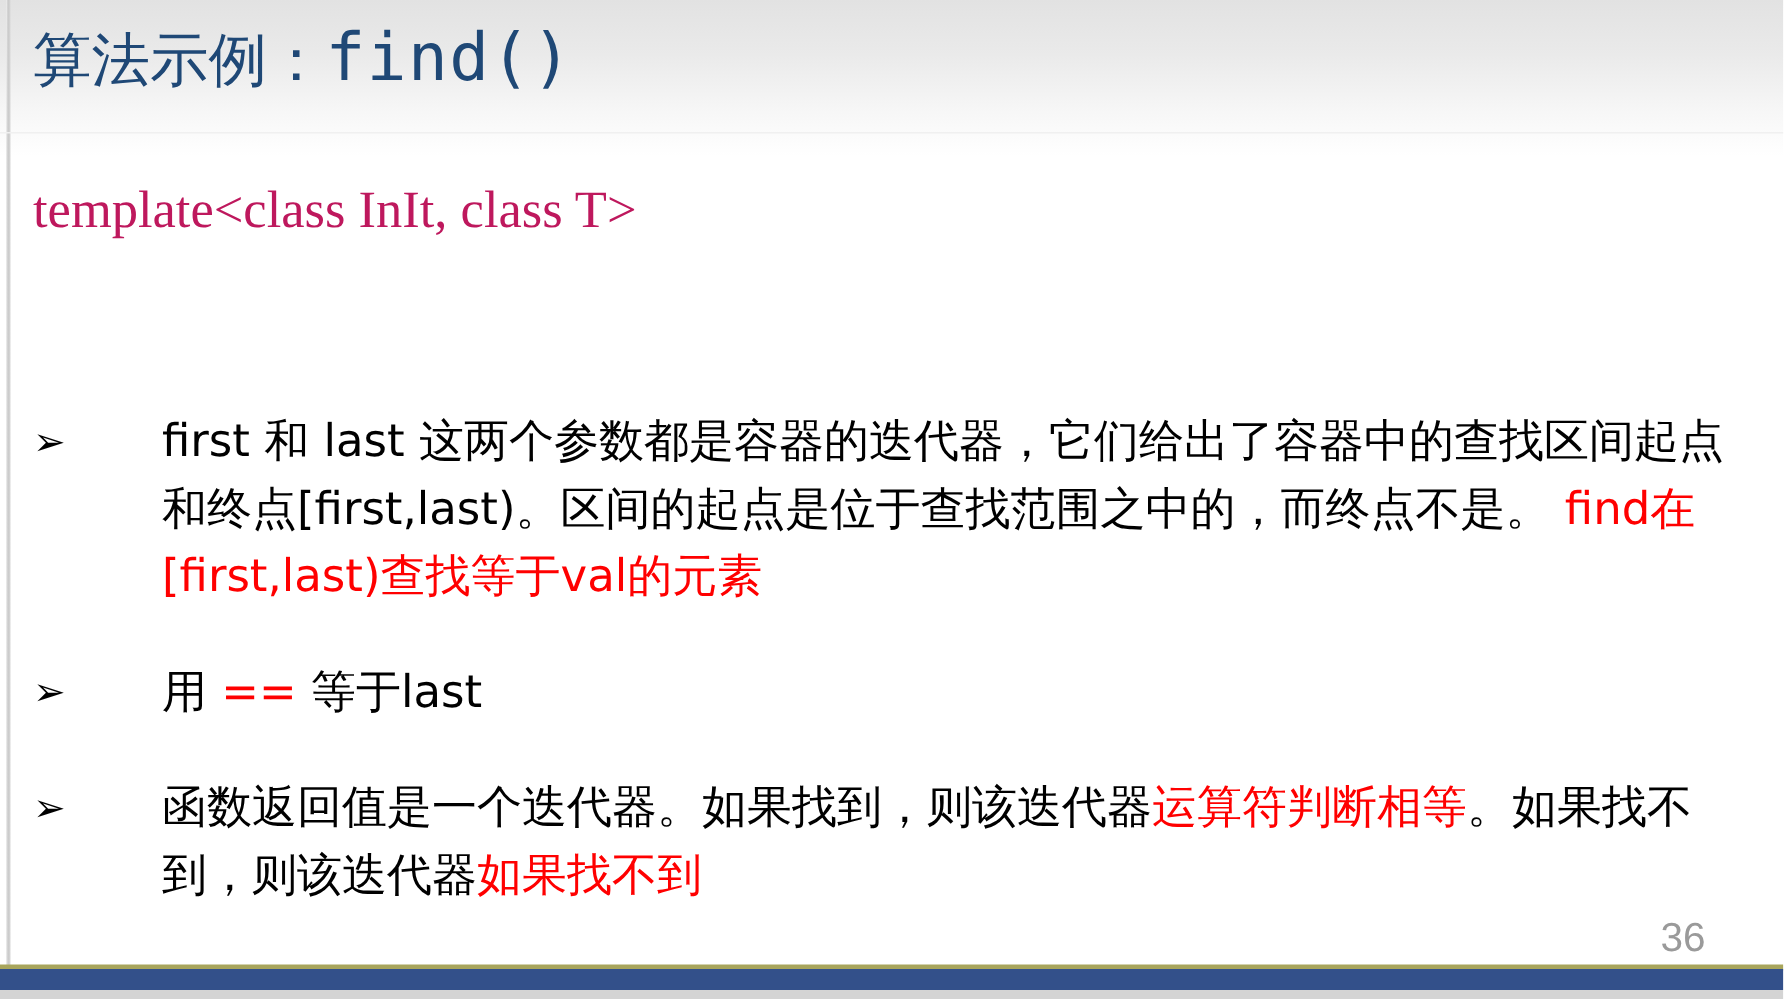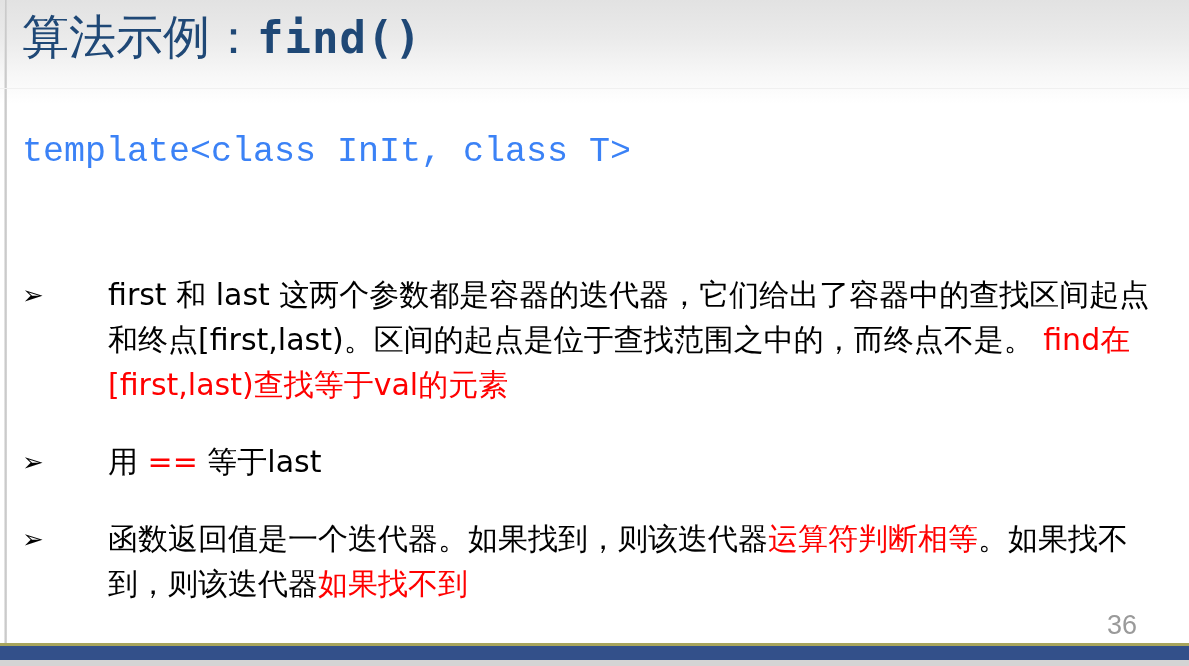--- a/index.html
+++ b/index.html
@@ -55,36 +55,36 @@
     top: 2px;
     white-space: nowrap;
     color: #1f4876;
     font-size: 47px;
     line-height: 70px;
     letter-spacing: 0px;
   }
   .slide-title .t-cn {
     font-family: "DejaVu Sans", "Liberation Sans", sans-serif;
     font-weight: 400;
-    font-size: 47px;
+    font-size: 39px;
   }
   .slide-title .t-code {
     font-family: "DejaVu Sans Mono", "Liberation Mono", monospace;
-    font-weight: 700;
+    font-weight: 400;
     font-size: 44px;
     letter-spacing: 1px;
   }
 
   
   .code-block {
     position: absolute;
     left: 22px;
-    top: 129px;
-    color: #3b82f6;
-    font-family: Liberation Mono, monospace;
+    top: 116px;
+    color: #be185d;
+    font-family: Liberation Serif, serif;
   }
   .code-line {
     font-size: 35px;
     line-height: 47px;
     white-space: nowrap;
   }
   .code-line.bold { font-weight: bold; }
 
   
   .bullets {

